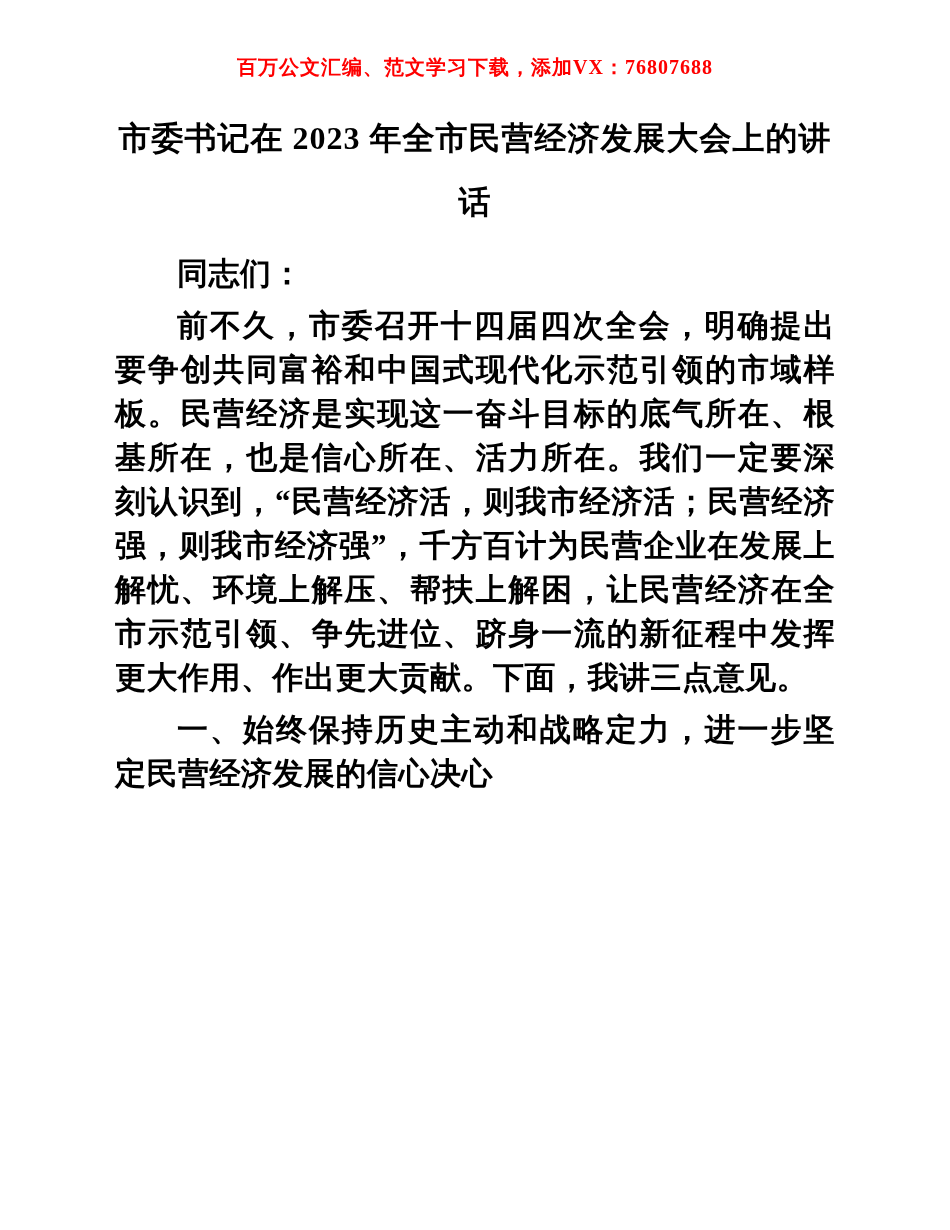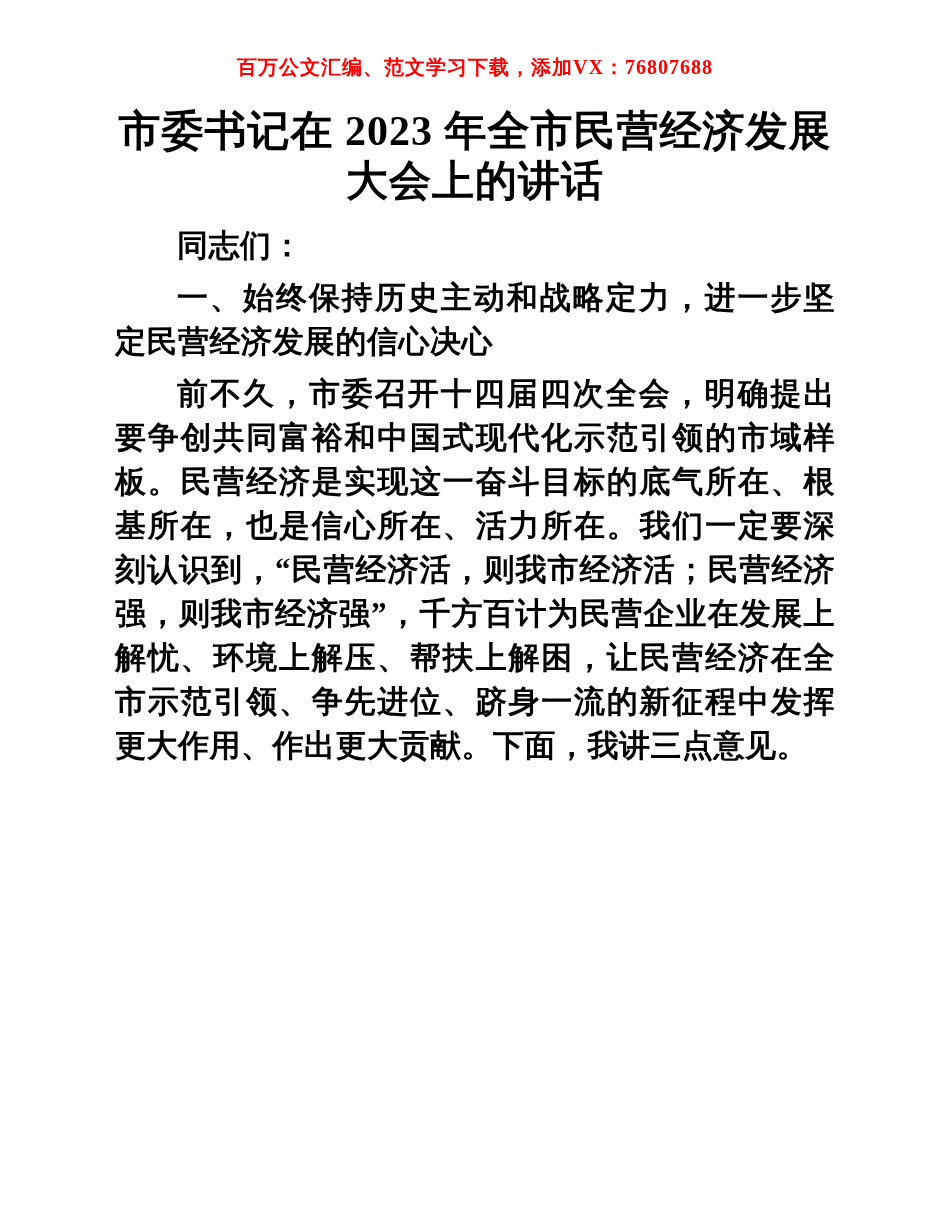--- a/index.html
+++ b/index.html
@@ -21,22 +21,22 @@
   }
   .notice {
     text-align: center;
     font-size: 20px;
     line-height: 26px;
     font-weight: 600;
     letter-spacing: 1px;
     margin: 0 0 26px 0;
   }
   .doc-title {
-    font-size: 42px;
-    line-height: 50px;
+    font-size: 32px;
+    line-height: 64px;
     font-weight: 700;
     text-align: center;
     margin: 0 0 18px 0;
     letter-spacing: 1px;
   }
   .para {
     font-size: 31px;
     line-height: 44px;
     font-weight: 600;
     text-align: justify;
@@ -51,17 +51,17 @@
 </head>
 <body>
 
 <div class="page">
   <div class="notice" style="color: rgb(254, 0, 0);">百万公文汇编、范文学习下载，添加VX：76807688</div>
 
   <h1 class="doc-title">市委书记在 2023 年全市民营经济发展大会上的讲话</h1>
 
   <p class="para">同志们：</p>
 
+  <p class="para">前不久，市委召开十四届四次全会，明确提出要争创共同富裕和中国式现代化示范引领的市域样板。民营经济是实现这一奋斗目标的底气所在、根基所在，也是信心所在、活力所在。我们一定要深刻认识到，“民营经济活，则我市经济活；民营经济强，则我市经济强”，千方百计为民营企业在发展上解忧、环境上解压、帮扶上解困，让民营经济在全市示范引领、争先进位、跻身一流的新征程中发挥更大作用、作出更大贡献。下面，我讲三点意见。</p>
+
   <p class="para heading">一、始终保持历史主动和战略定力，进一步坚定民营经济发展的信心决心</p>
-
-  <p class="para">前不久，市委召开十四届四次全会，明确提出要争创共同富裕和中国式现代化示范引领的市域样板。民营经济是实现这一奋斗目标的底气所在、根基所在，也是信心所在、活力所在。我们一定要深刻认识到，“民营经济活，则我市经济活；民营经济强，则我市经济强”，千方百计为民营企业在发展上解忧、环境上解压、帮扶上解困，让民营经济在全市示范引领、争先进位、跻身一流的新征程中发挥更大作用、作出更大贡献。下面，我讲三点意见。</p>
 
 </div>
 
 </body></html>

